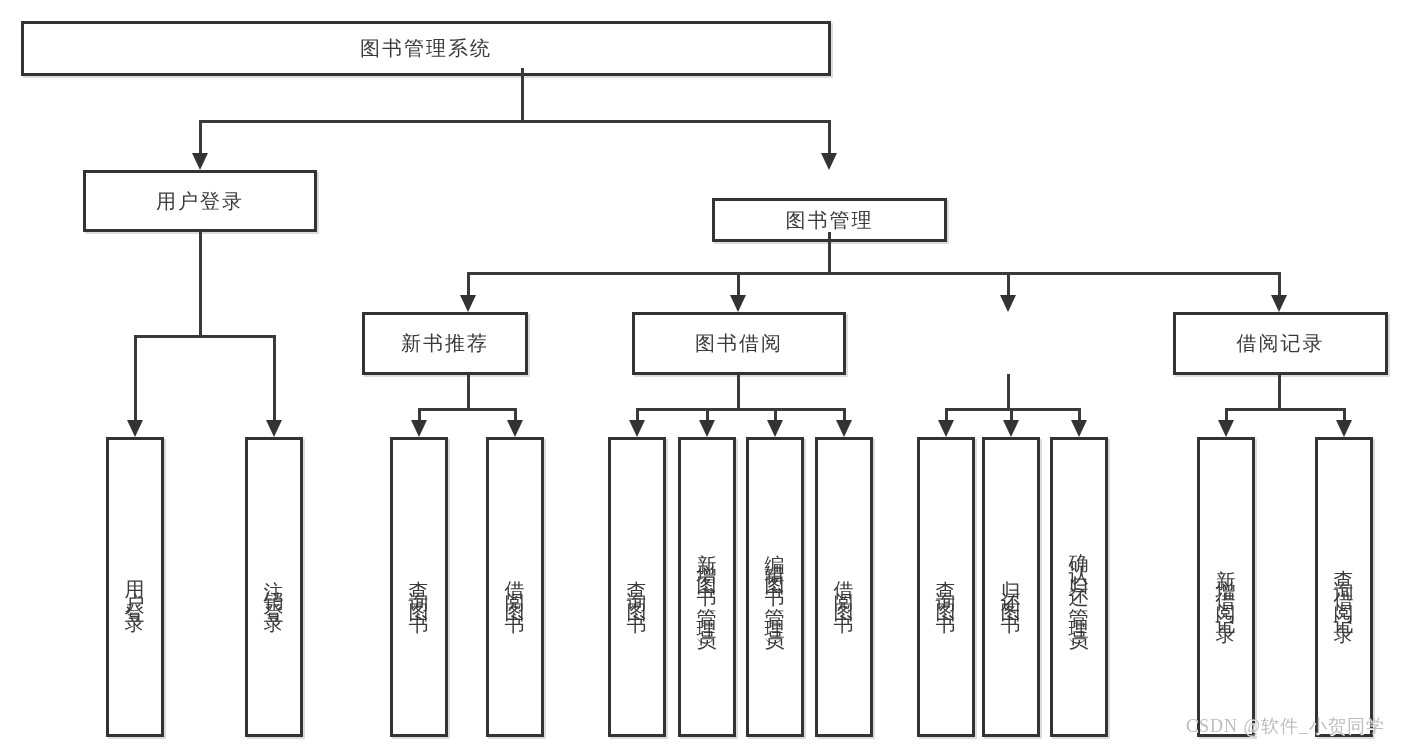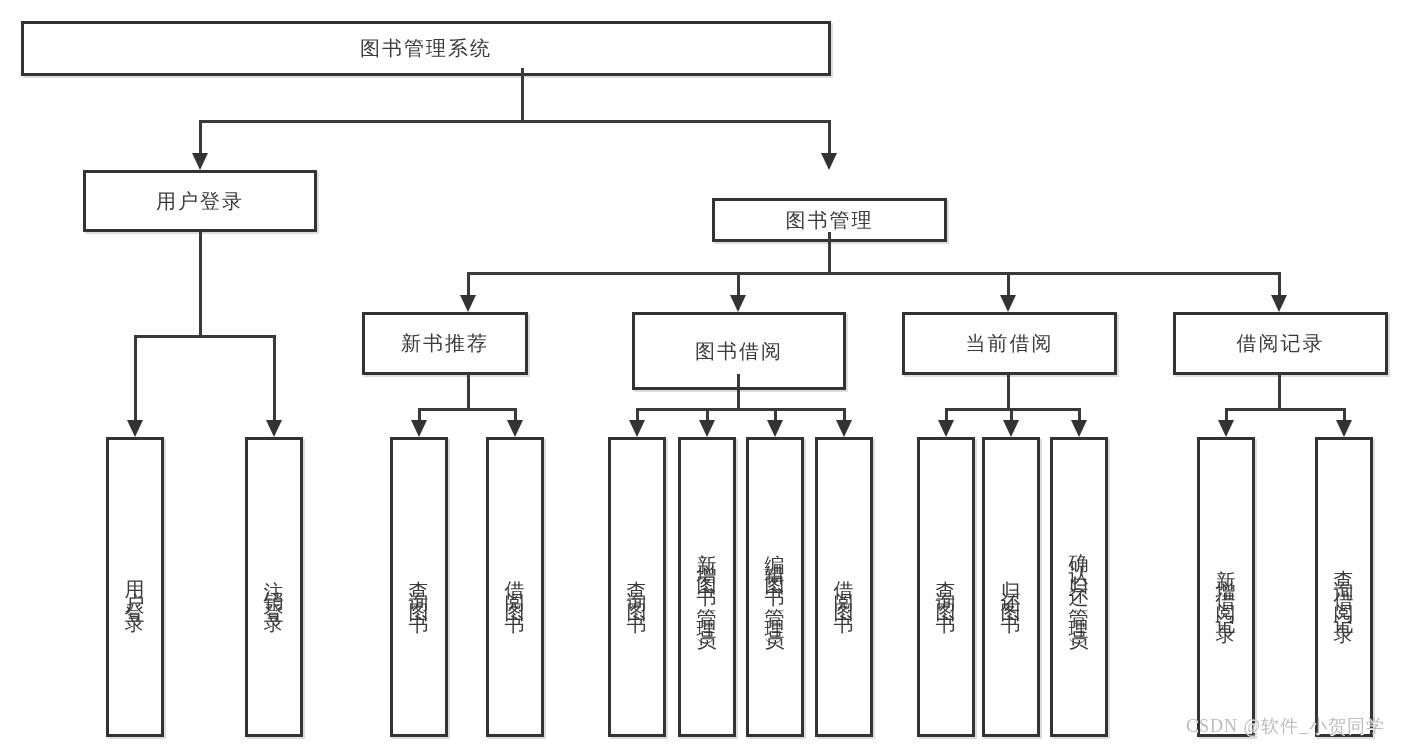--- a/index.html
+++ b/index.html
@@ -99,25 +99,22 @@
   <div class="vl" style="left:1007px; top:272px; height:26px;"></div>
   <div class="vl" style="left:1278px; top:272px; height:26px;"></div>
   <div class="ar" style="left:460px; top:295px;"></div>
   <div class="ar" style="left:730px; top:295px;"></div>
   <div class="ar" style="left:1000px; top:295px;"></div>
   <div class="ar" style="left:1271px; top:295px;"></div>
 
   <div class="hnode" style="left:362px; top:312px; width:166px; height:63px;">
     <span>新书推荐</span>
   </div>
-  <div class="hnode" style="left:632px; top:312px; width:214px; height:78px;">
+  <div class="hnode" style="left:632px; top:312px; width:214px; height:63px;">
     <span>图书借阅</span>
-  </div>
-  <div class="hnode" style="left:902px; top:312px; width:215px; height:63px;">
-    <span>当前借阅</span>
   </div>
   <div class="hnode" style="left:1173px; top:312px; width:215px; height:63px;">
     <span>借阅记录</span>
   </div>
 
   <div class="vl" style="left:467px; top:374px; height:36px;"></div>
   <div class="hl" style="left:418px; top:408px; width:99px;"></div>
   <div class="vl" style="left:418px; top:408px; height:15px;"></div>
   <div class="vl" style="left:514px; top:408px; height:15px;"></div>
   <div class="ar" style="left:411px; top:420px;"></div>

